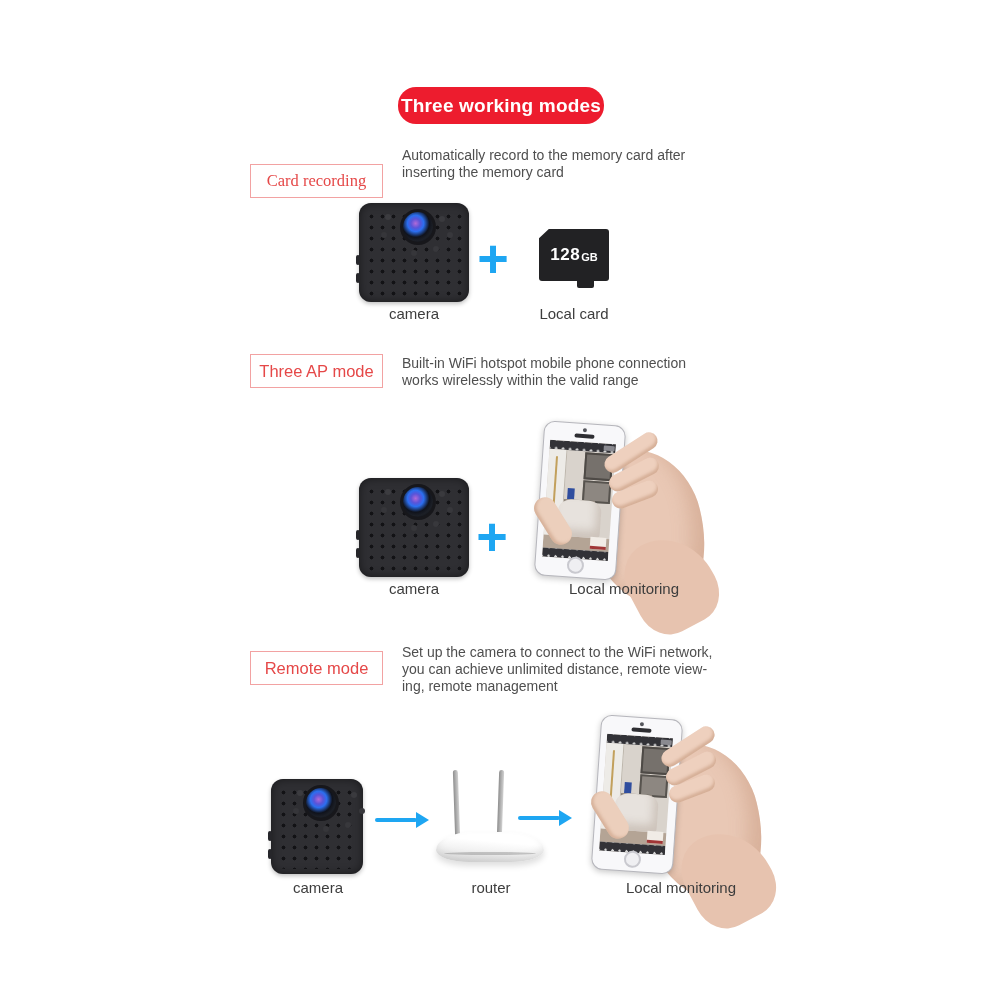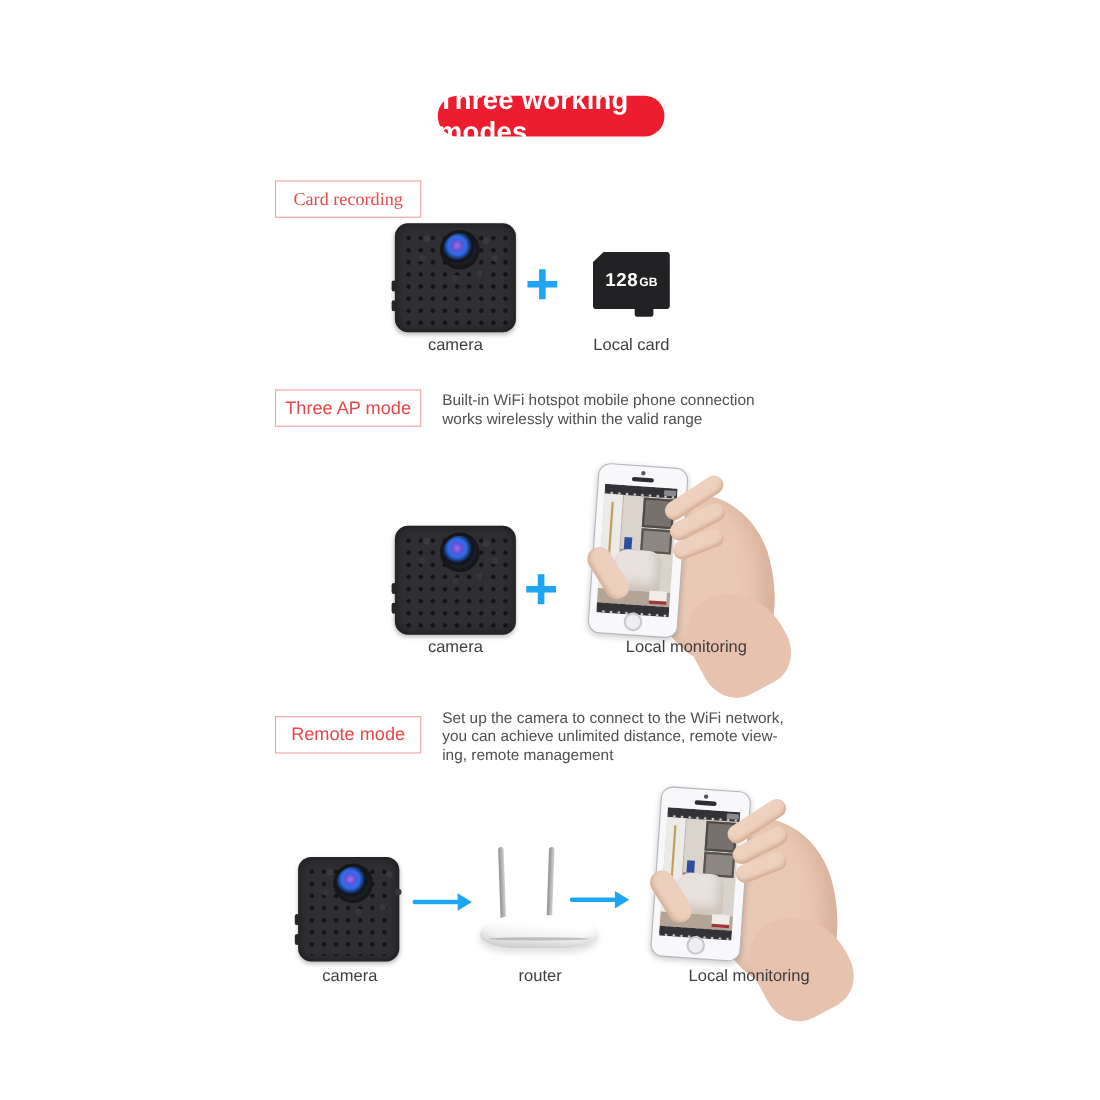--- a/index.html
+++ b/index.html
@@ -6,21 +6,21 @@
     --badge-red:#ed1c2e; --mode-red:#e54848; --mode-border:#f2a2a2;
     --arrow-blue:#1ea6f2; --text-dark:#4f4f4f; --label-dark:#3d3d3d;
   }
   html,body{margin:0;padding:0;background:#fff;}
   .canvas{position:relative;width:1000px;height:1000px;background:#fff;overflow:hidden;
           font-family:"Liberation Sans",sans-serif;}
   .abs{position:absolute;}
 
   
   .badge{left:398px;top:87px;width:206px;height:37px;background:var(--badge-red);
-         border-radius:18px;color:#fff;font-weight:700;font-size:25px;
+         border-radius:18px;color:#fff;font-weight:700;font-size:19px;
          display:flex;align-items:center;justify-content:center;letter-spacing:.2px;}
 
   
   .modebox{left:250px;width:131px;height:32px;border:1.5px solid var(--mode-border);
            color:var(--mode-red);font-size:16.5px;display:flex;align-items:center;
            justify-content:center;background:#fff;}
   .modebox.b1{top:164px;font-family:Liberation Serif, serif;} .modebox.b2{top:354px;} .modebox.b3{top:651px;}
 
   
   .desc{left:402px;color:var(--text-dark);font-size:14px;line-height:17px;
@@ -132,20 +132,22 @@
   .cap.c-ph3{left:601px;top:879px;width:160px;}
 </style>
 </head>
 <body>
 
 <div class="canvas">
 
   <div class="abs badge">Three working modes</div>
 
   <div class="abs modebox b1">Card recording</div>
+  <div class="abs desc d1">Automatically record to the memory card after
+inserting the memory card</div>
 
   <div class="abs cam cam1">
     <div class="dots"></div>
     <div class="ir"></div>
     <div class="lens"></div>
     <div class="nub n1"></div>
     <div class="nub n2"></div>
   </div>
   <div class="abs plus p1">+</div>
   <div class="abs sd">

